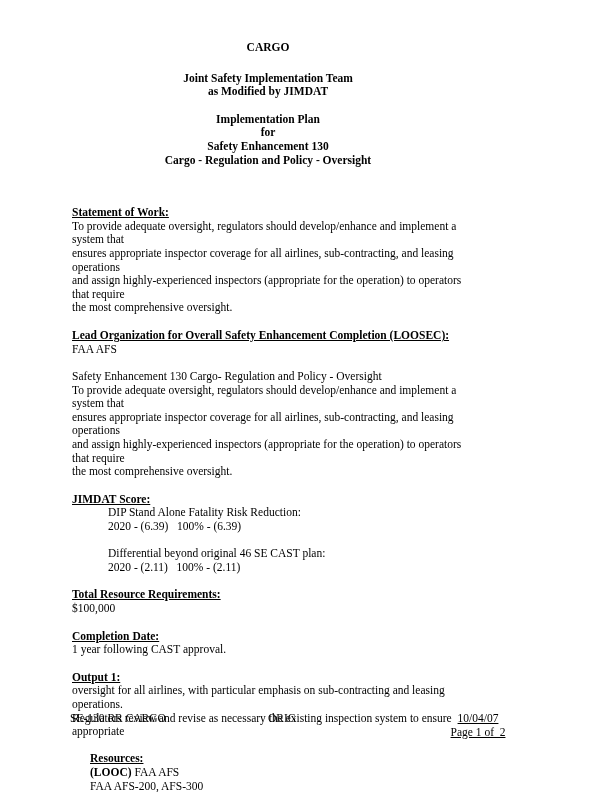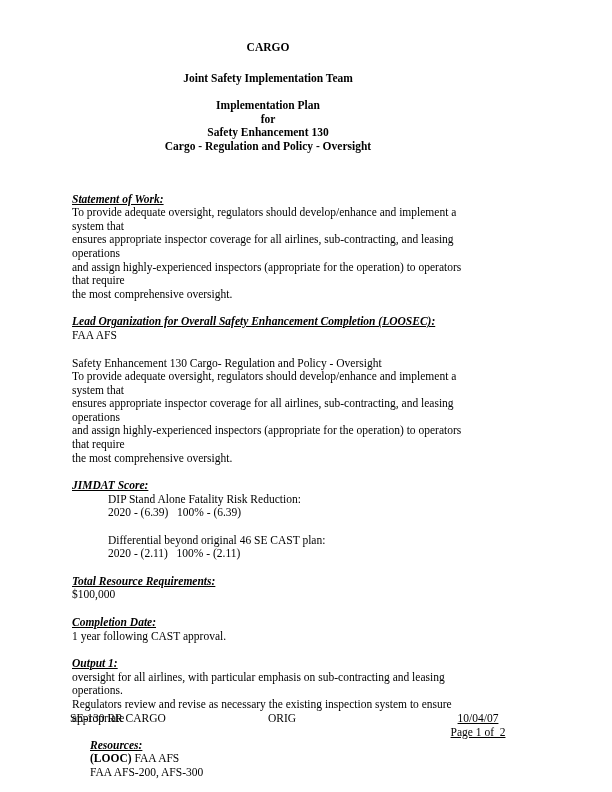--- a/index.html
+++ b/index.html
@@ -20,21 +20,20 @@
     box-sizing: border-box;
   }
   .content {
     padding: 41px 64px 0 72px;
   }
   .center { text-align: center; }
   .b { font-weight: bold; }
   .h {
     font-weight: bold;
     text-decoration: underline;
-    font-style: italic;
   }
   .pre { white-space: pre-wrap; }
   .doc-title { margin-bottom: 17px; }
   .team-block { margin-bottom: 14px; }
   .plan-block { margin-bottom: 39px; }
   .section { margin-bottom: 14px; }
   .gap { height: 13.6px; }
   .ind-half { padding-left: 36px; }
   .ind-quarter { padding-left: 18px; }
   .footer-left {
@@ -59,20 +58,21 @@
 </head>
 <body>
 
 <div class="page">
   <div class="content">
 
     <div class="doc-header">
       <div class="center b doc-title">CARGO</div>
       <div class="team-block">
         <div class="center b">Joint Safety Implementation Team</div>
+        <div class="center b">as Modified by JIMDAT</div>
       </div>
       <div class="plan-block">
         <div class="center b">Implementation Plan</div>
         <div class="center b">for</div>
         <div class="center b">Safety Enhancement 130</div>
         <div class="center b">Cargo - Regulation and Policy - Oversight</div>
       </div>
     </div>
 
     <div class="section">

